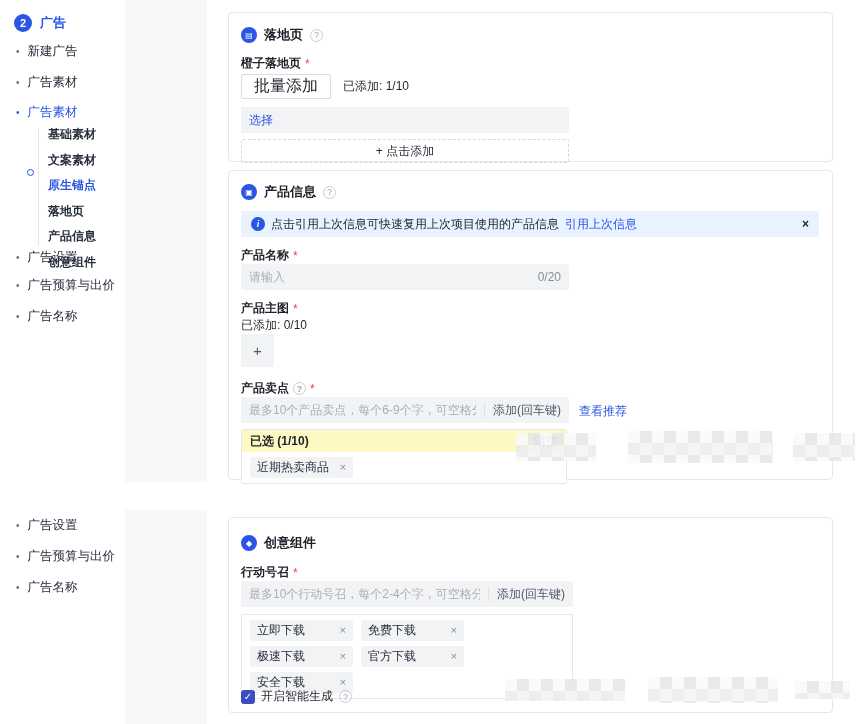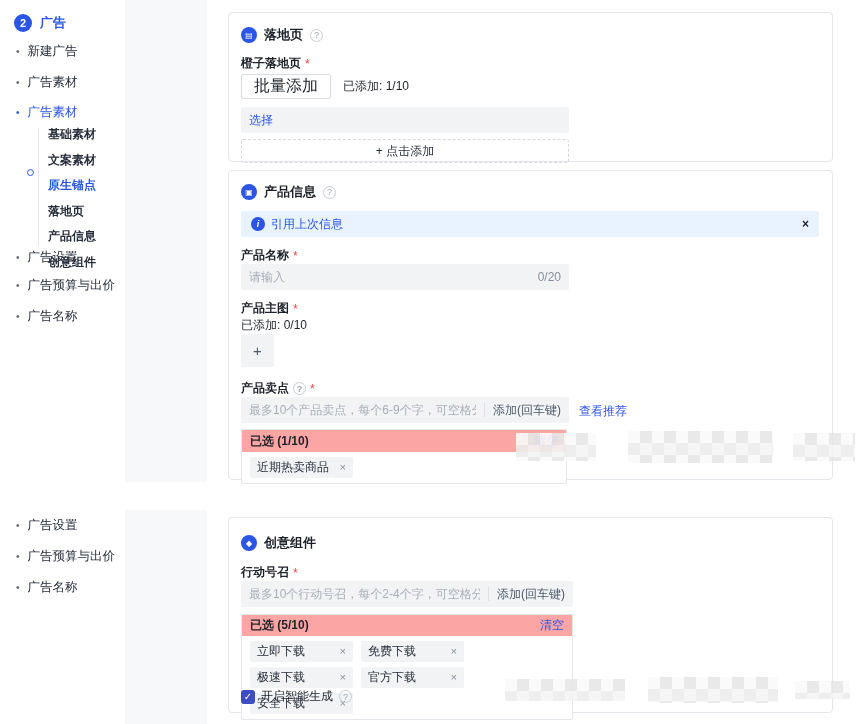--- a/index.html
+++ b/index.html
@@ -42,21 +42,21 @@
     justify-content:center; color:#272e3b; cursor:pointer; }
   .banner { background:#e8f3ff; border-radius:2px; display:flex; align-items:center; gap:6px; padding:0 10px; }
   .iicon { width:14px; height:14px; border-radius:50%; background:#2a55e5; color:#fff; font-size:9px;
     font-style:italic; font-weight:700; display:flex; align-items:center; justify-content:center; flex:none; }
   .bclose { margin-left:auto; color:#1d2129; font-weight:700; cursor:pointer; }
   .plusbox { background:#f2f3f5; border-radius:2px; display:flex; align-items:center;
     justify-content:center; color:#4e5969; font-size:15px; cursor:pointer; }
   .divbar { width:1px; height:14px; background:#dde0e5; margin:0 8px; }
   .addkey { color:#4e5969; white-space:nowrap; }
   .selbox { border:1px solid #e5e6eb; border-radius:2px; background:#fff; }
-  .selhdr { background:#fca5a5; display:flex; align-items:center; padding:0 8px; font-size:12px; }
+  .selhdr { background:#fef9c3; display:flex; align-items:center; padding:0 8px; font-size:12px; }
   .selhdr .ttl { font-weight:700; color:#1d2129; }
   .selhdr .lnk { margin-left:auto; }
   .selbody { padding:5px 8px; display:flex; flex-wrap:wrap; gap:5px 8px;font-family:Liberation Mono, monospace; }
   .tag { height:21px; width:103px; background:#f2f3f5; border-radius:2px; display:flex; align-items:center;
     justify-content:space-between; padding:0 7px; font-size:12px; color:#272e3b; }
   .tag .x { color:#86909c; cursor:pointer; font-size:11px; }
   .chkrow { display:flex; align-items:center; gap:6px; }
   .chk { width:14px; height:14px; background:#3d4cc0; border-radius:3px; color:#fff; font-size:10px;
     display:flex; align-items:center; justify-content:center; cursor:pointer; }
   .mosaic { position:absolute; background:
@@ -144,20 +144,21 @@
   </div>
 
   <div class="card" style="left:228px;top:170px;width:605px;height:310px">
     <div class="abs hdr" style="left:12px;top:12px">
       <span class="hdr-icon">▣</span>
       <span class="hdr-title">产品信息</span>
       <span class="qicon">?</span>
     </div>
     <div class="abs banner" style="left:12px;top:40px;width:578px;height:26px">
       <span class="iicon">i</span>
+      <span>点击引用上次信息可快速复用上次项目使用的产品信息</span>
       <span class="lnk">引用上次信息</span>
       <span class="bclose">×</span>
     </div>
     <div class="abs fld" style="left:12px;top:76px">
       <span>产品名称</span>
         <span class="req">*</span>
     </div>
     <div class="abs ghost-input" style="left:12px;top:93px;width:328px;height:26px">
       <span class="ph">请输入</span>
       <span class="cnt">0/20</span>
@@ -203,24 +204,20 @@
     <div class="abs fld" style="left:12px;top:46px">
       <span>行动号召</span>
         <span class="req">*</span>
     </div>
     <div class="abs ghost-input" style="left:12px;top:63px;width:332px;height:26px">
       <span class="ph">最多10个行动号召，每个2-4个字，可空格分隔</span>
       <span class="divbar"></span>
       <span class="addkey">添加(回车键)</span>
     </div>
     <div class="abs selbox" style="left:12px;top:96px;width:332px">
-      <div class="selhdr" style="height:21px">
-        <span class="ttl">已选 (5/10)</span>
-        <span class="lnk">清空</span>
-      </div>
       <div class="selbody">
         <span class="tag">
           <span>立即下载</span>
           <span class="x">×</span>
         </span>
         <span class="tag">
           <span>免费下载</span>
           <span class="x">×</span>
         </span>
         <span class="tag">

